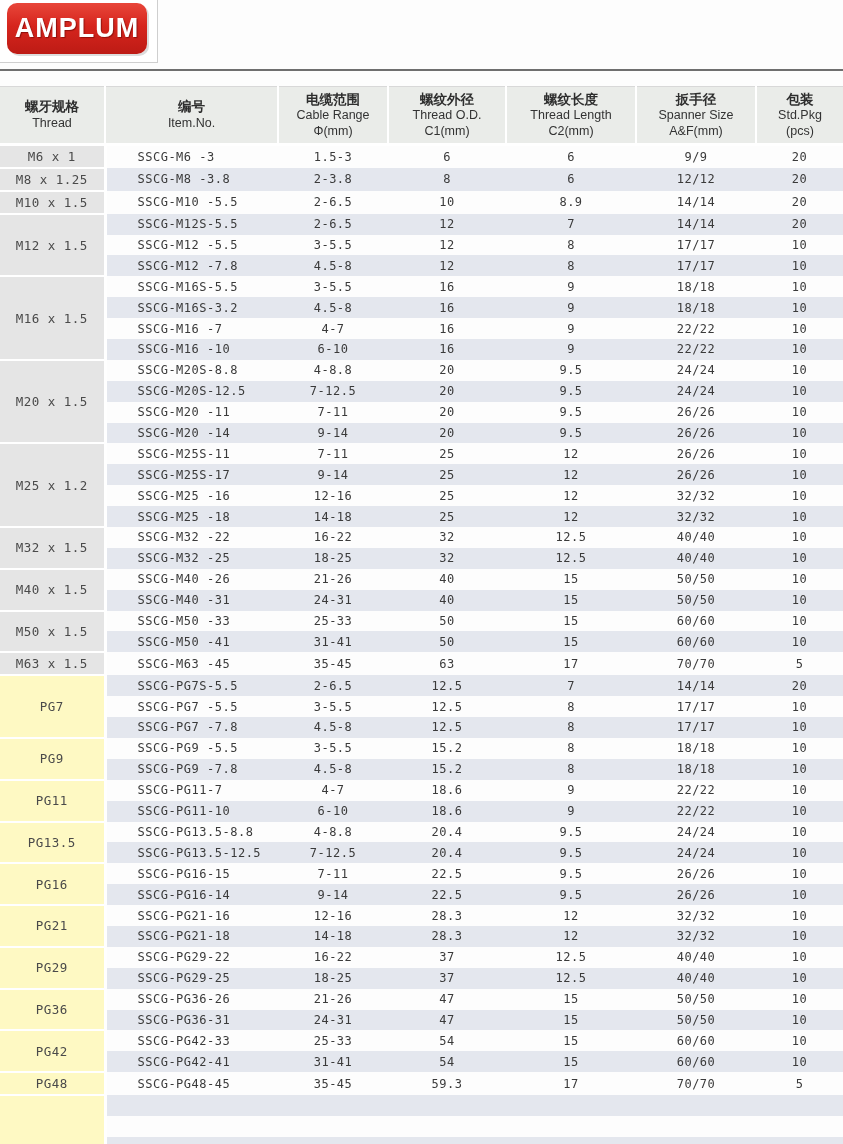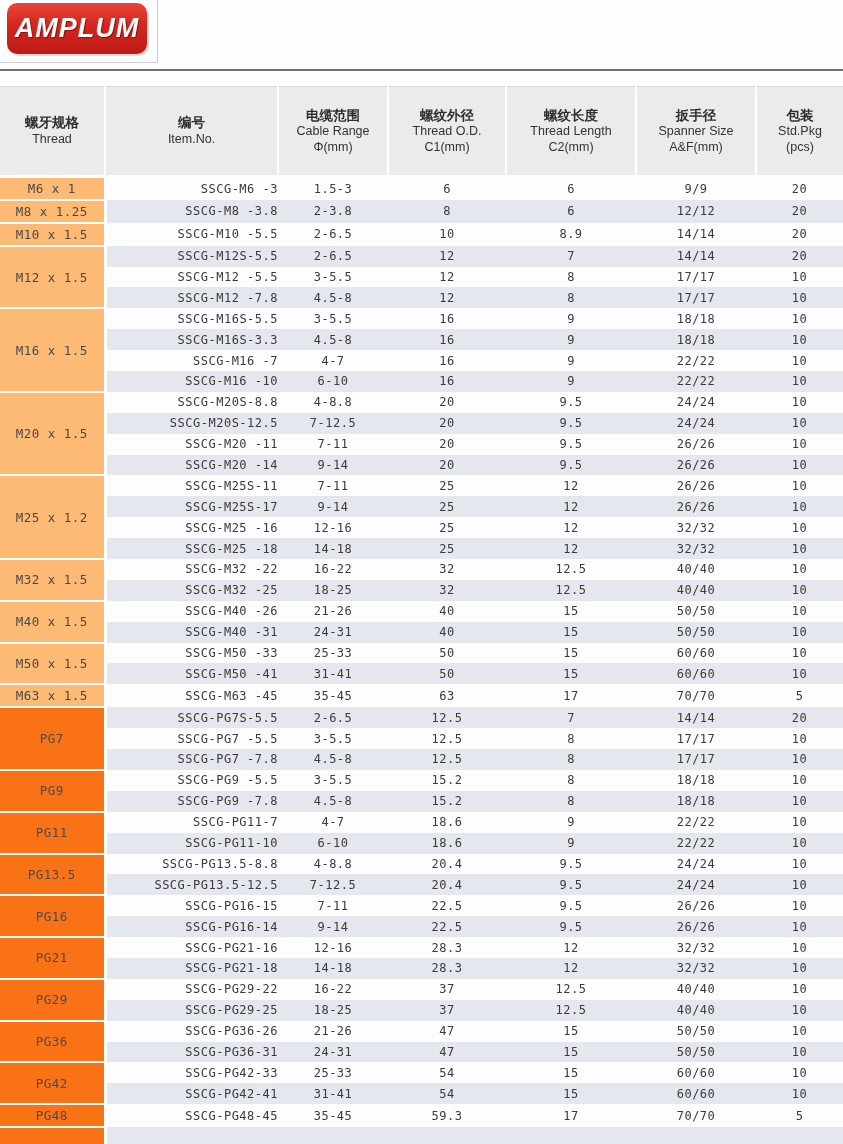--- a/index.html
+++ b/index.html
@@ -13,58 +13,58 @@
     position:absolute;left:0;top:0;width:157px;height:62px;background:#fff;
     border-right:1px solid #cfcfcf;border-bottom:1px solid #cfcfcf;
   }
   .logo{
     position:absolute;left:7px;top:3px;width:140px;height:51px;
     background:linear-gradient(180deg,#e8463a 0%,#d6251d 45%,#bd1b15 100%);
     border-radius:10px;box-shadow:2px 2px 0 #dcdcdc;
     display:flex;align-items:center;justify-content:center;
   }
   .logo-text{
-    color:#fff;font-weight:bold;font-style:italic;font-size:27px;
+    color:#fff;font-weight:bold;font-size:27px;
     letter-spacing:1px;text-shadow:1px 1px 1px #8f100c;
     font-family:"Liberation Sans","DejaVu Sans",sans-serif;
   }
   .titles{position:absolute;right:6px;top:4px;text-align:right;}
   .title-zh{font-size:23px;font-weight:bold;color:#111;letter-spacing:1px;line-height:1.35;}
   .title-en{font-size:16px;font-weight:bold;color:#222;letter-spacing:0.2px;line-height:1.2;}
   .divider{position:absolute;left:0;top:69px;width:843px;height:2px;background:#6f6f6f;}
   
   .tbl-wrap{position:absolute;left:0;top:86px;width:843px;}
   table{border-collapse:collapse;width:843px;table-layout:fixed;
         font-family:"DejaVu Sans Mono","Liberation Mono",monospace;}
   col.c-thread{width:105px;} col.c-item{width:173px;} col.c-cable{width:110px;}
   col.c-od{width:118px;}    col.c-len{width:130px;}  col.c-span{width:120px;}
   col.c-pkg{width:87px;}
   thead th{
     background:#eaece9;border-right:2px solid #fff;border-bottom:3px solid #fff;
-    border-top:1px solid #d8d8d8;height:56px;vertical-align:middle;padding:16px;
+    border-top:1px solid #d8d8d8;height:56px;vertical-align:middle;padding:0;
     font-weight:normal;
   }
   thead th:last-child{border-right:none;}
   .h-zh{font-size:13.5px;color:#2e2e2e;font-weight:bold;line-height:1.3;
         font-family:"DejaVu Sans","Liberation Sans",sans-serif;}
   .h-en{font-size:12.5px;color:#333;line-height:1.25;
         font-family:"Liberation Sans","DejaVu Sans",sans-serif;}
   tbody td{
     height:20.9px;padding:0;font-size:12px;color:#3a3a3a;text-align:center;
     letter-spacing:0.5px;vertical-align:middle;white-space:nowrap;
   }
   tbody tr.row-white td.data-cell{background:#fdfdfd;}
   tbody tr.row-gray  td.data-cell{background:#e4e7ee;}
-  td.item-cell{text-align:right;padding-left:31px;}
+  td.item-cell{text-align:left;padding-left:31px;}
   td.thread-cell{
     border-top:2px solid #fff;border-right:3px solid #fff;
     font-size:12.5px;color:#4a4a4a;letter-spacing:0.5px;
   }
-  td.m-bg{background:#fdba74;text-align:center;}
-  td.pg-bg{background:#f97316;}
+  td.m-bg{background:#e5e5e5;text-align:center;}
+  td.pg-bg{background:#fef9c3;}
 </style>
 </head>
 <body>
 
 <div class="page-header">
   <div class="logo-box">
     <div class="logo">
       <span class="logo-text">AMPLUM</span>
     </div>
   </div>
@@ -175,21 +175,21 @@
         <tr class="row-white">
           <td class="thread-cell m-bg" rowspan="4">M16 x 1.5</td>
           <td class="data-cell item-cell">SSCG-M16S-5.5</td>
           <td class="data-cell">3-5.5</td>
           <td class="data-cell">16</td>
           <td class="data-cell">9</td>
           <td class="data-cell">18/18</td>
           <td class="data-cell">10</td>
         </tr>
         <tr class="row-gray">
-          <td class="data-cell item-cell">SSCG-M16S-3.3</td>
+          <td class="data-cell item-cell">SSCG-M16S-3.2</td>
           <td class="data-cell">4.5-8</td>
           <td class="data-cell">16</td>
           <td class="data-cell">9</td>
           <td class="data-cell">18/18</td>
           <td class="data-cell">10</td>
         </tr>
         <tr class="row-white">
           <td class="data-cell item-cell">SSCG-M16 -7</td>
           <td class="data-cell">4-7</td>
           <td class="data-cell">16</td>

